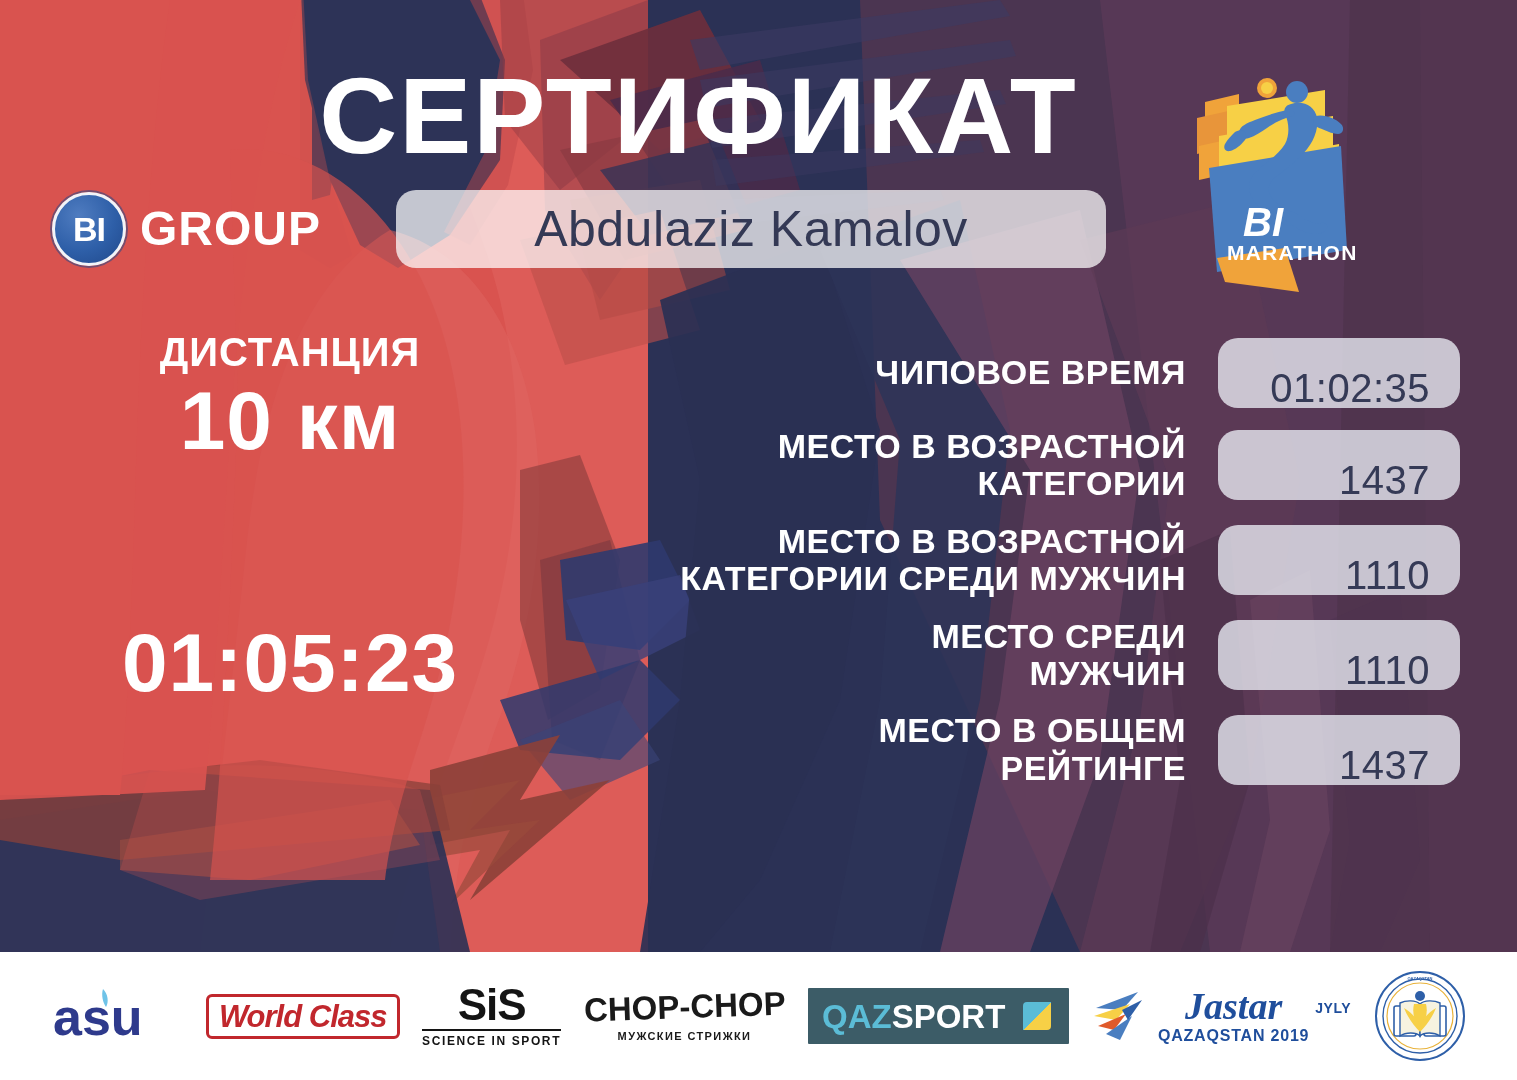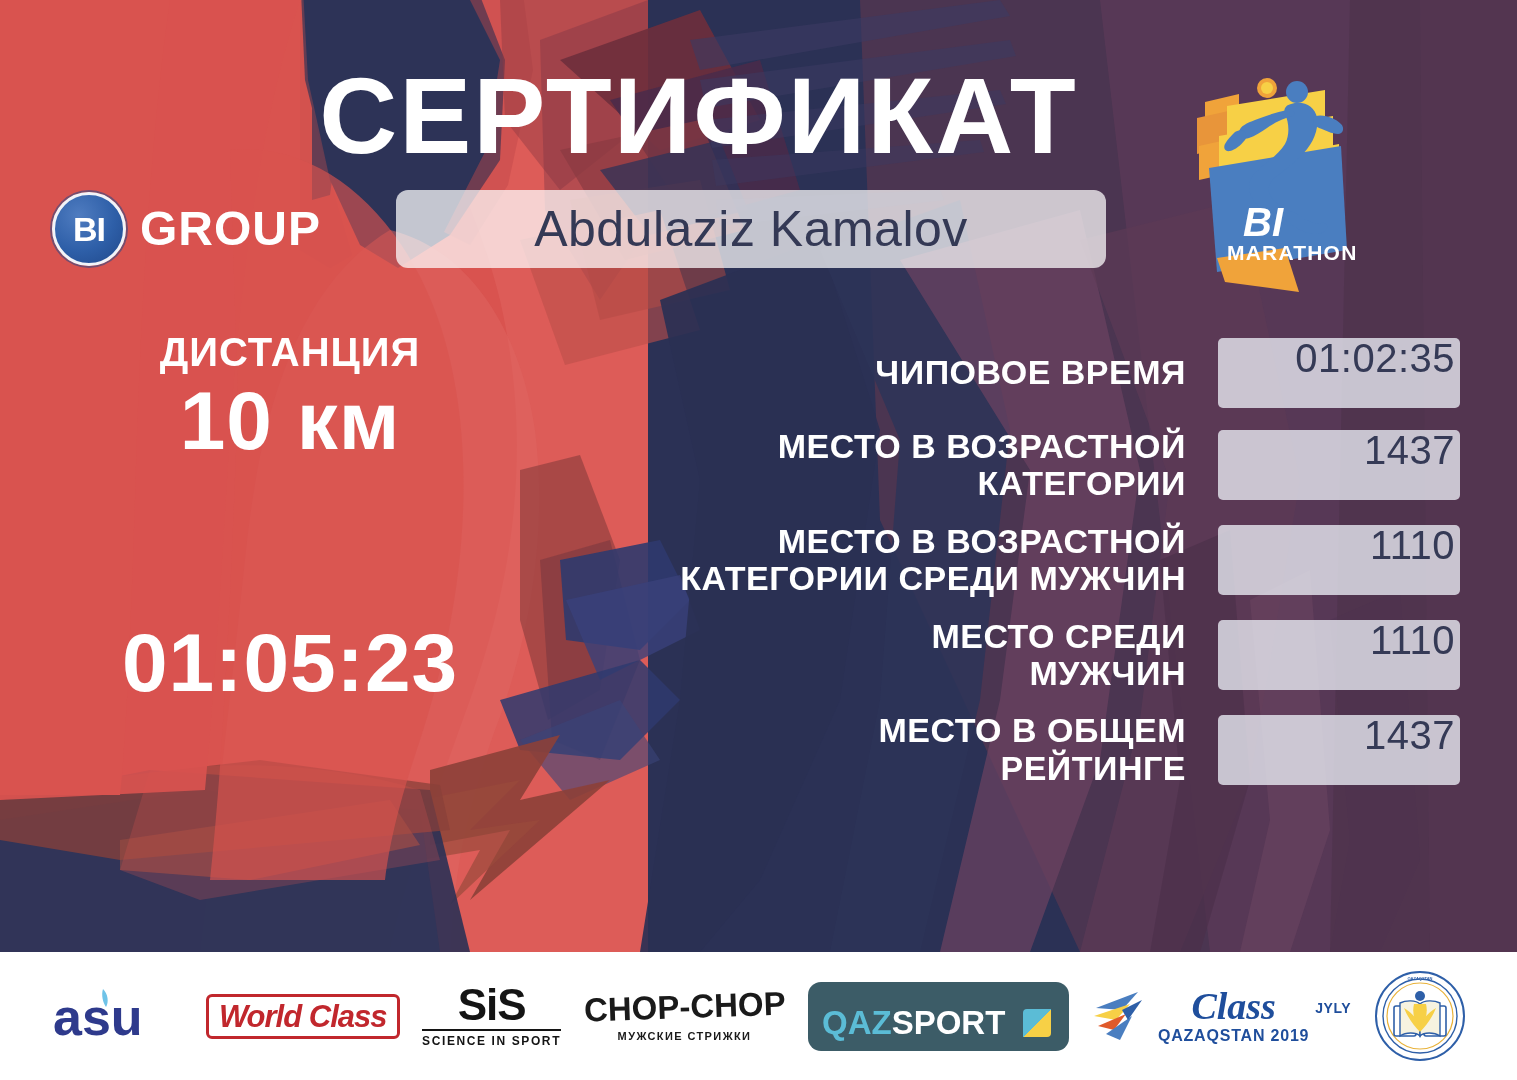--- a/index.html
+++ b/index.html
@@ -60,21 +60,21 @@
     color:#ffffff;
     font-size:108px; font-weight:bold;
     letter-spacing:2px; line-height:1;
     padding-right:120px;
   }
 
   
   #name-pill{
     position:absolute; left:396px; top:190px;
     width:710px; height:78px;
-    border-radius:12px;
+    border-radius:20px;
     background:rgba(255,255,255,.72);
     display:flex; align-items:center; justify-content:center;
   }
   #participant-name{
     color:#343955; font-size:50px; font-weight:400;
     letter-spacing:.5px; line-height:1;
   }
 
   
   #bi-marathon-logo{
@@ -113,24 +113,24 @@
     flex:1;
     text-align:right;
     color:#ffffff;
     font-size:34px; font-weight:bold;
     letter-spacing:.5px; line-height:1.1;
     padding-right:32px;
     white-space:pre-line;
   }
   .stat-pill{
     width:242px; height:70px;
-    border-radius:5px;
+    border-radius:20px;
     background:rgba(235,237,245,.78);
-    display:flex; align-items:flex-start; justify-content:flex-end;
-    padding-right:5px;
+    display:flex; align-items:flex-end; justify-content:flex-end;
+    padding-right:30px;
     flex:0 0 auto;
   }
   .stat-value{
     color:#353a56; font-size:40px; font-weight:400;
     letter-spacing:.5px; line-height:1;
   }
 
   
   #sponsor-footer{
     position:absolute; left:0; top:952px;
@@ -177,21 +177,21 @@
     transform:rotate(-2deg);
   }
   .chop-sub{
     color:#1a1a1a; font-size:11px; font-weight:bold;
     letter-spacing:1.4px; margin-top:7px;
   }
 
   
   .qaz-bar{
     background:#3c5c67; display:flex; align-items:center;
-    padding:21px 0 8px 14px; border-radius:13px;
+    padding:8px 0 8px 14px; border-radius:1px;
   }
   .qaz-a{ color:#5bbcd6; font-size:33px; font-weight:bold; letter-spacing:0px; line-height:1;}
   .qaz-b{ color:#ffffff; font-size:33px; font-weight:bold; letter-spacing:0px; line-height:1;}
   .qaz-tile{
     width:40px; height:40px; margin-left:12px; margin-right:12px;
     background:#3c5c67; position:relative;
   }
   .qaz-tile::after{
     content:""; position:absolute; left:6px; top:6px;
     width:28px; height:28px; border-radius:4px 0 4px 0;
@@ -445,21 +445,21 @@
     <div class="sponsor">
       <div class="jastar-wrap">
         <svg width="60" height="60" viewBox="0 0 60 60" xmlns="http://www.w3.org/2000/svg">
           <polygon points="4,22 46,6 30,24" fill="#4a7ec0"></polygon>
           <polygon points="2,30 38,18 24,34" fill="#f7d046"></polygon>
           <polygon points="6,40 34,28 22,44" fill="#e05a2b"></polygon>
           <polygon points="14,48 40,30 28,54" fill="#4a7ec0"></polygon>
           <polygon points="30,24 50,14 36,34" fill="#2e5fa8"></polygon>
         </svg>
         <div class="jastar-text">
-          <div class="jastar-main">Class</div>
+          <div class="jastar-main">Jastar</div>
           <div class="jastar-sub">QAZAQSTAN 2019</div>
         </div>
         <span class="jastar-jyly">JYLY</span>
       </div>
     </div>
 
     <div class="sponsor">
       <svg width="92" height="92" viewBox="0 0 92 92" xmlns="http://www.w3.org/2000/svg">
         <circle cx="46" cy="46" r="44" fill="#ffffff" stroke="#2e5fa8" stroke-width="2"></circle>
         <circle cx="46" cy="46" r="37" fill="#ffffff" stroke="#2e5fa8" stroke-width="1.4"></circle>

